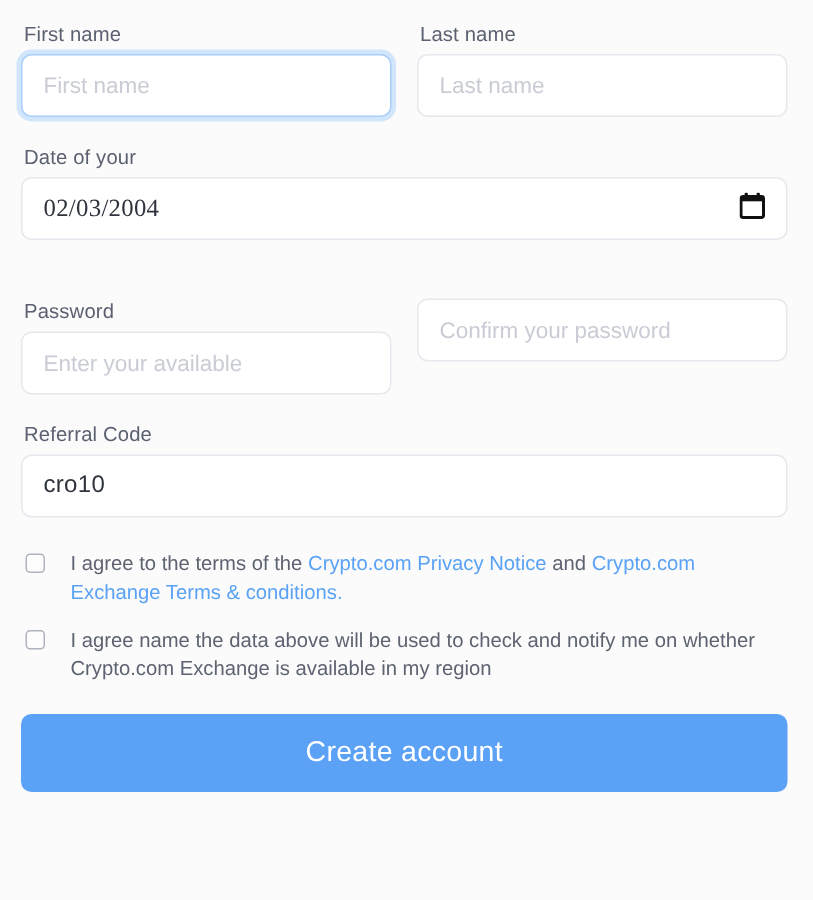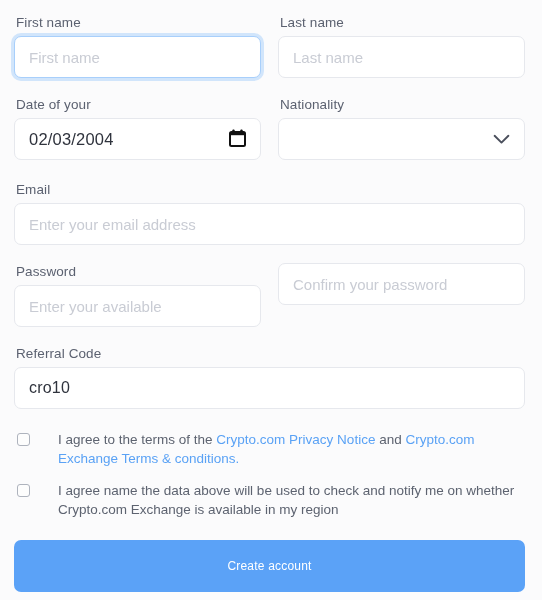--- a/index.html
+++ b/index.html
@@ -68,39 +68,40 @@
     color: #2f333d;
     font-size: 16.5px;
     letter-spacing: 0.2px;
   }
   .value-text.small {
     font-size: 16px;
     text-align: center;
   }
   .input-box.with-icon {
     justify-content: space-between;
+    font-family: Liberation Serif, serif;
   }
   .cal-icon {
     flex: 0 0 auto;
     margin-left: 8px;
     display: block;
   }
   .chevron {
     flex: 0 0 auto;
     margin-left: auto;
     display: block;
   }
   .gap-sm { height: 13px; }
   .gap-md { height: 18px; }
   .gap-lg { height: 21px; }
 
   .checkbox-row {
     display: flex;
     align-items: flex-start;
-    gap: 28px;
+    gap: 17px;
     padding-left: 3px;
   }
   .checkbox {
     flex: 0 0 auto;
     width: 13px;
     height: 13px;
     border: 1px solid #aeb3bd;
     border-radius: 3px;
     background: #fdfdfd;
     margin-top: 3px;
@@ -117,21 +118,21 @@
     text-decoration: none;
   }
   .create-btn {
     box-sizing: border-box;
     width: 100%;
     height: 52px;
     background: #5ba2f7;
     color: #ffffff;
     border: none;
     border-radius: 7px;
-    font-size: 12px;
+    font-size: 19px;
     font-family: "Liberation Sans", sans-serif;
     letter-spacing: 0.2px;
     cursor: pointer;
     display: flex;
     align-items: center;
     justify-content: center;
   }
 </style>
 </head>
 <body>
@@ -163,41 +164,24 @@
         <span class="cal-icon">
           <svg width="17" height="18" viewBox="0 0 17 18" xmlns="http://www.w3.org/2000/svg">
             <rect x="1" y="3" width="15" height="14" rx="1.5" fill="none" stroke="#111111" stroke-width="2"></rect>
             <rect x="1" y="3" width="15" height="3.2" fill="#111111"></rect>
             <rect x="3.4" y="0.5" width="2.2" height="4" rx="0.8" fill="#111111"></rect>
             <rect x="11.4" y="0.5" width="2.2" height="4" rx="0.8" fill="#111111"></rect>
           </svg>
         </span>
       </div>
     </div>
-    <div class="col">
-      <label class="field-label">Nationality</label>
-      <div class="input-box with-icon">
-        <span class="value-text small"></span>
-        <span class="chevron">
-          <svg width="17" height="11" viewBox="0 0 17 11" xmlns="http://www.w3.org/2000/svg">
-            <path d="M1.6 1.8 L8.5 8.6 L15.4 1.8" fill="none" stroke="#4a4f5c" stroke-width="1.9" stroke-linecap="round" stroke-linejoin="round"></path>
-          </svg>
-        </span>
-      </div>
-    </div>
   </div>
 
   <div class="gap-lg"></div>
 
-  <div class="col-full">
-    <label class="field-label">Email</label>
-    <div class="input-box">
-      <span class="placeholder">Enter your email address</span>
-    </div>
-  </div>
 
   <div class="gap-md"></div>
 
   <div class="row">
     <div class="col">
       <label class="field-label">Password</label>
       <div class="input-box">
         <span class="placeholder">Enter your available</span>
       </div>
     </div>

